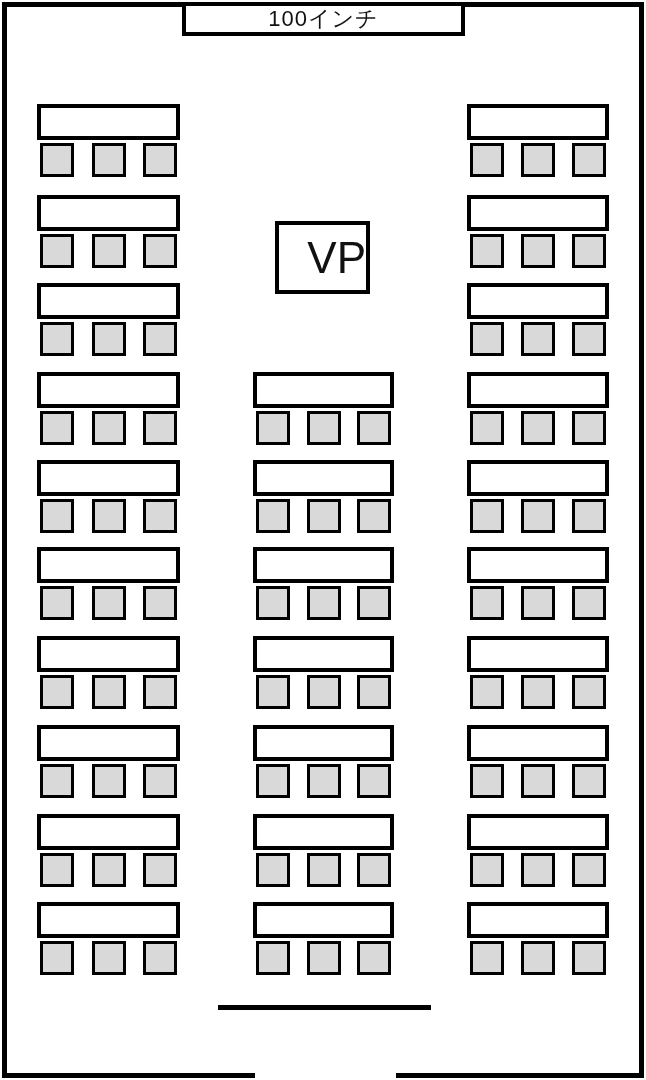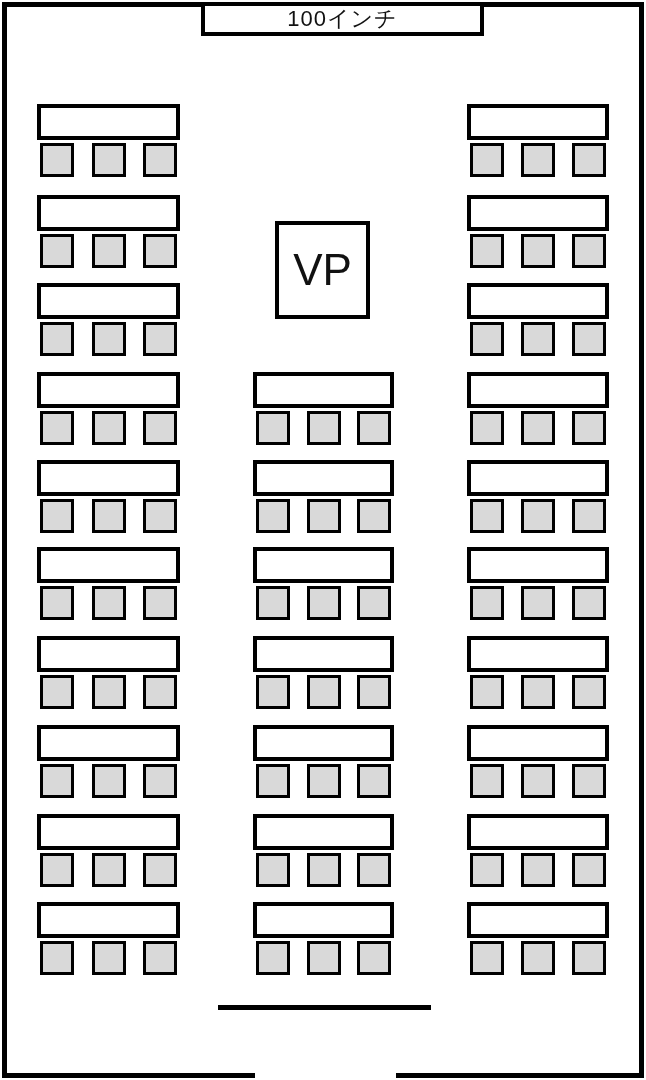--- a/index.html
+++ b/index.html
@@ -25,29 +25,28 @@
   .screen-box {
     position: absolute;
     left: 182px; top: 2px;
     width: 283px; height: 34px;
     background: var(--table-fill, #fff);
     border: 4px solid var(--wall, #000);
     display: flex; align-items: center; justify-content: center;
     font-size: 22px;
     line-height: 1;
     letter-spacing: 1px;
-    margin-left: 19px;
   }
   .vp-box {
     position: absolute;
     left: 275px; top: 221px;
-    width: 95px; height: 98px;
+    width: 95px; height: 73px;
     background: var(--table-fill, #fff);
     border: 4px solid var(--wall, #000);
-    display: flex; align-items: center; justify-content: center;
+    display: flex; align-items: center; justify-content: flex-end;
     font-size: 44px;
     line-height: 1;
   }
   .cluster { position: absolute; }
   .table {
     width: 100%;
     height: 36px;
     background: var(--table-fill, #fff);
     border: 4px solid var(--wall, #000);
   }

